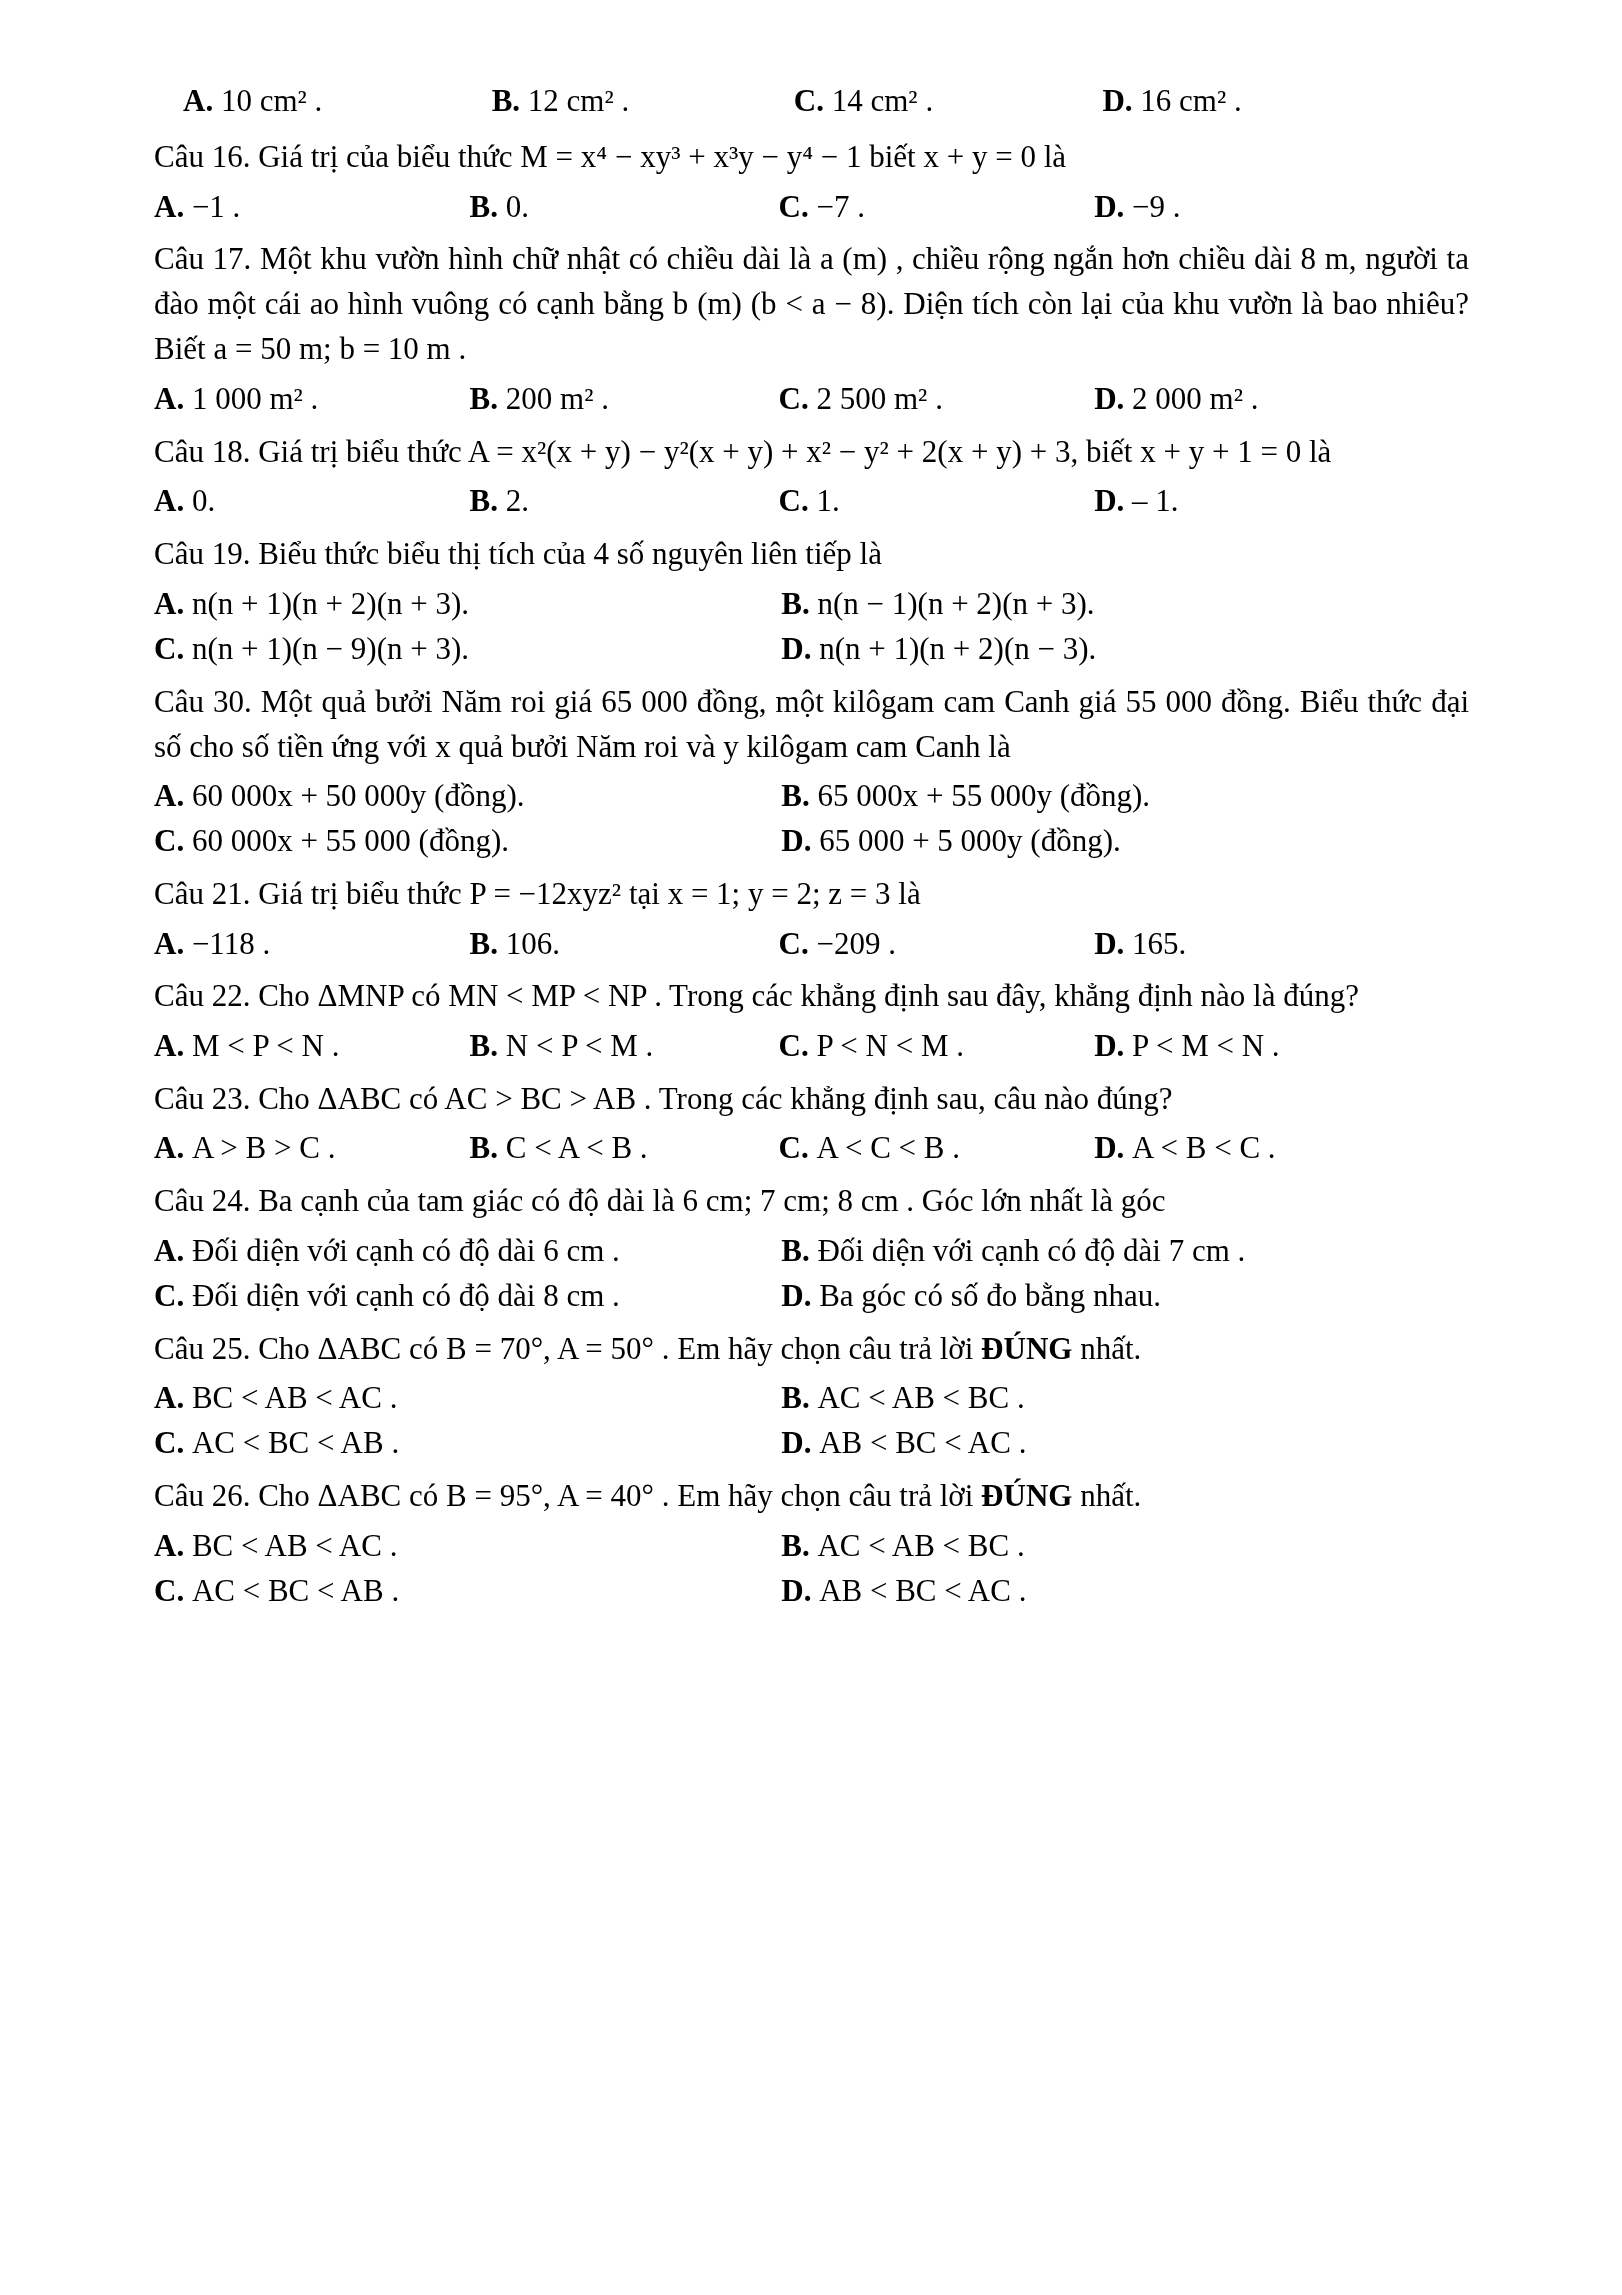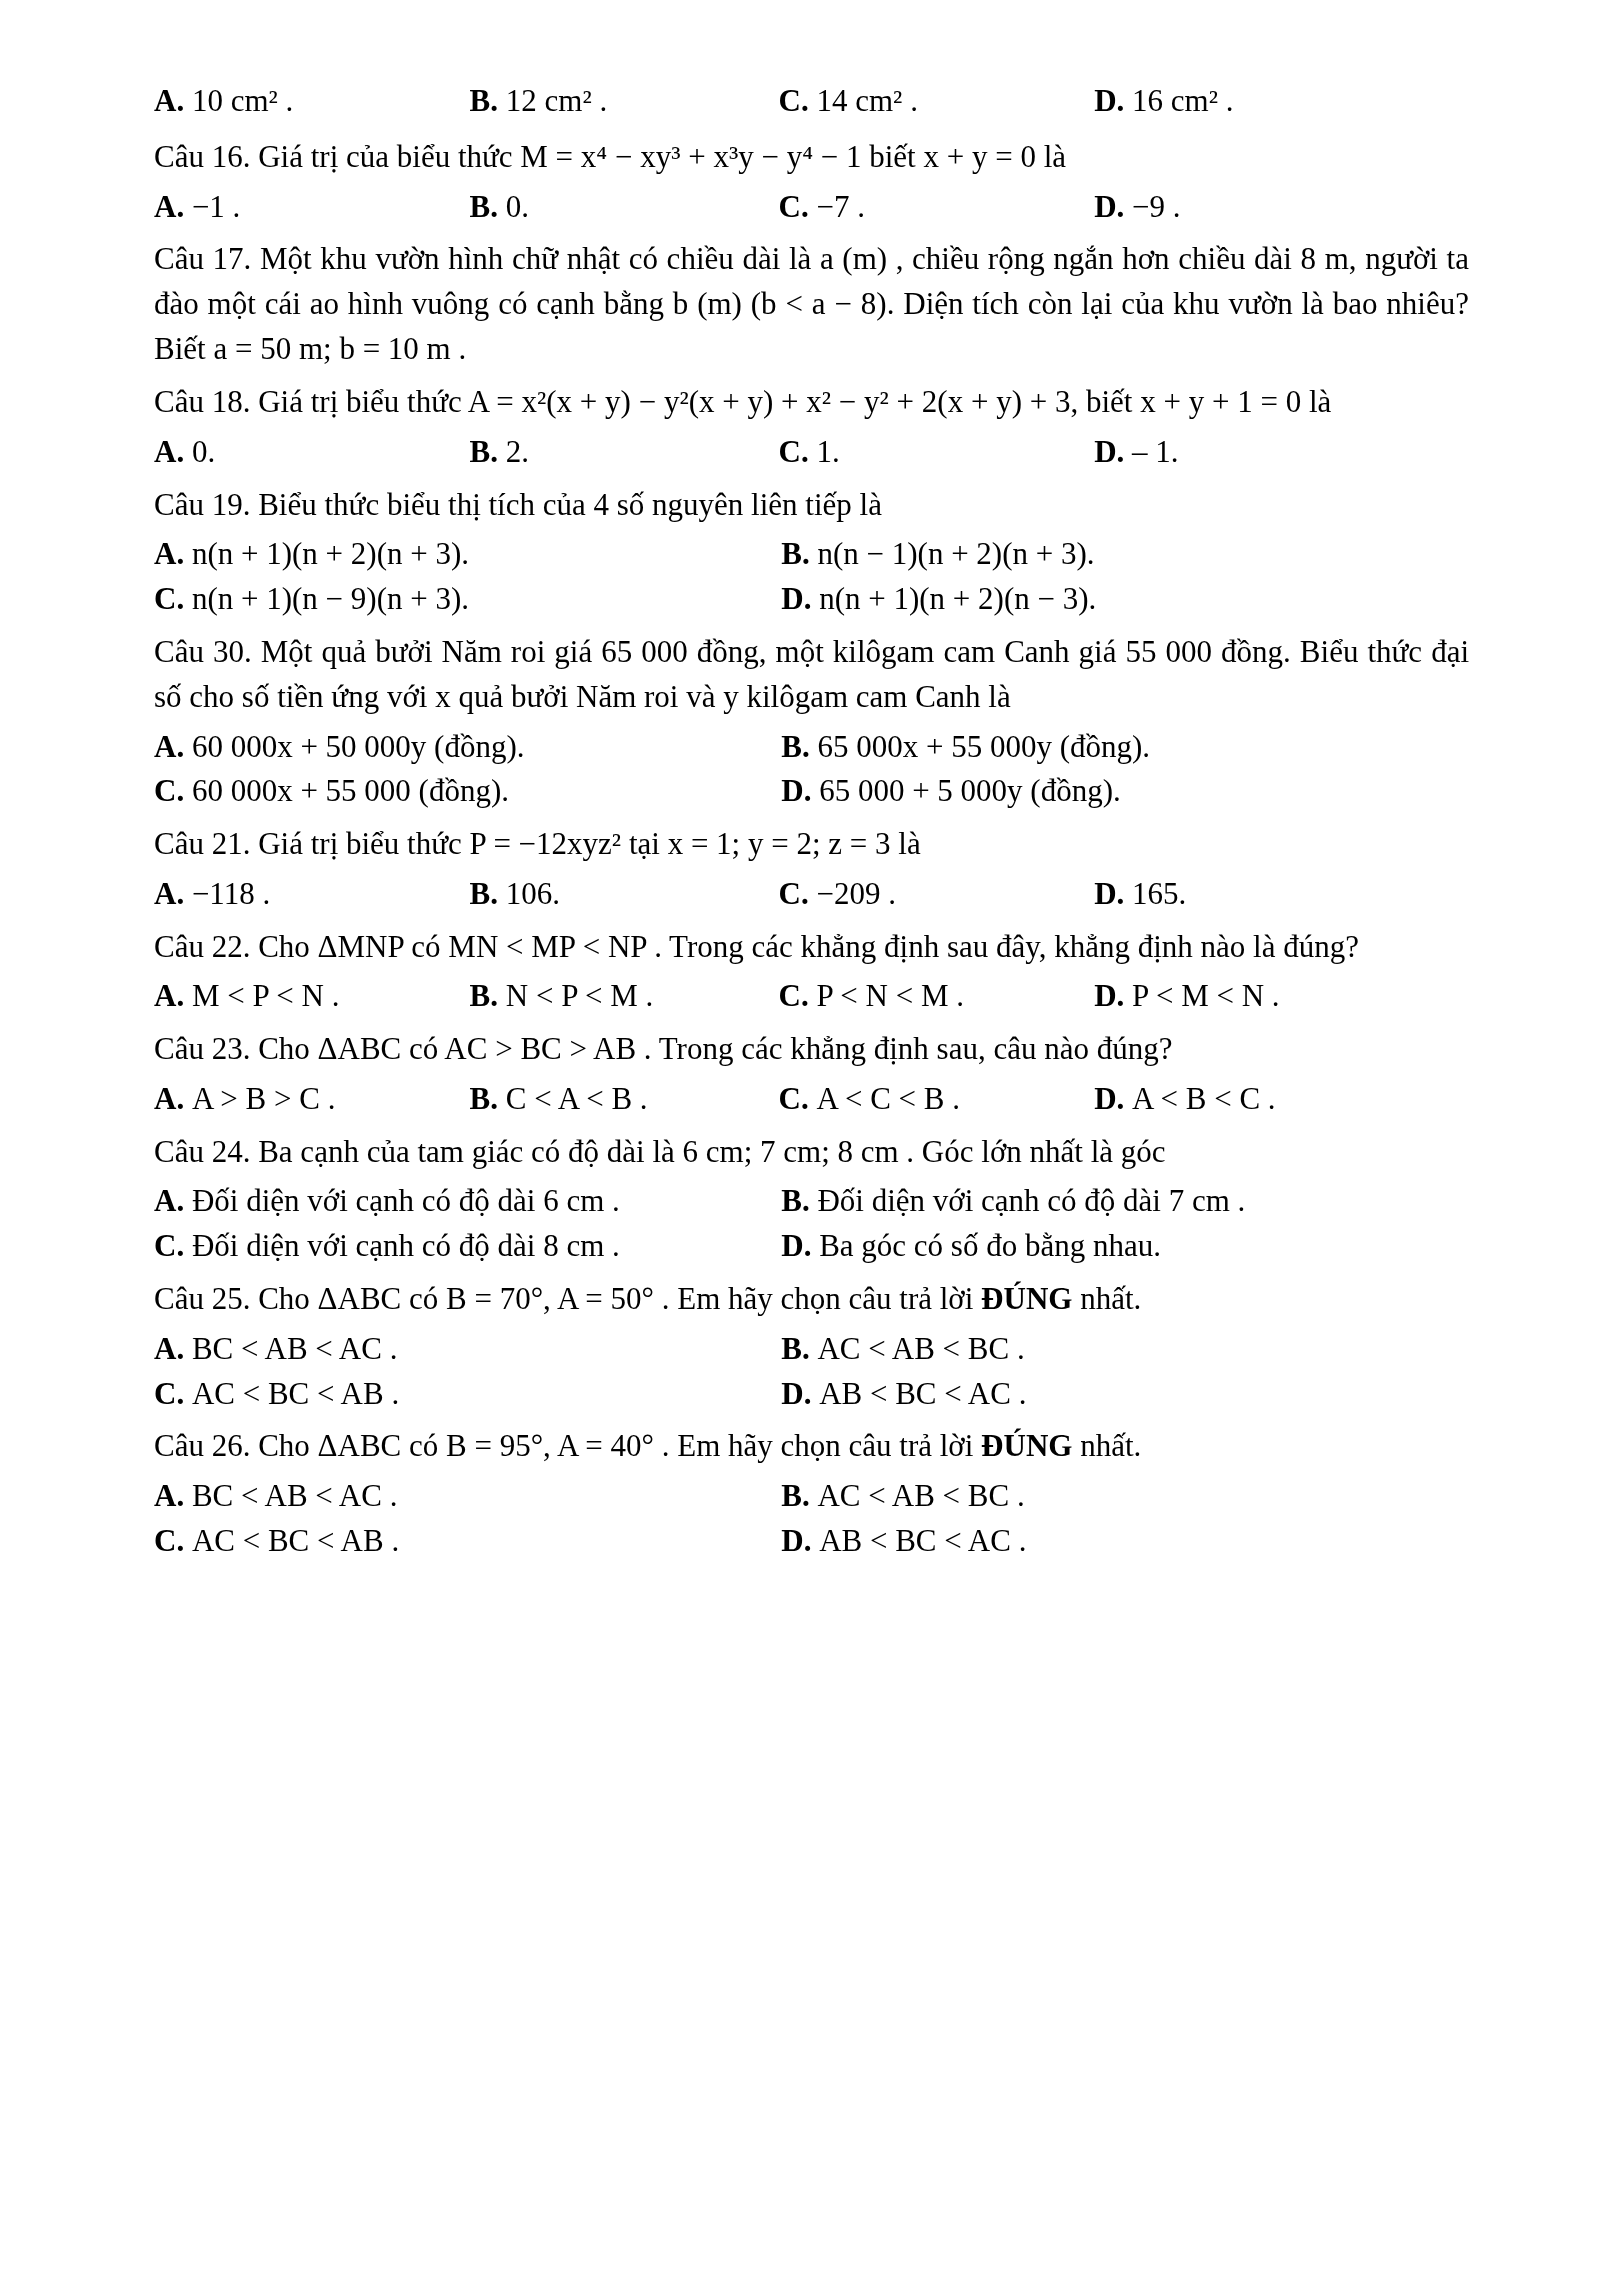--- a/index.html
+++ b/index.html
@@ -32,21 +32,21 @@
   .q-label { font-weight: normal; }
   .options {
     display: grid;
     line-height: 1.45;
     margin: 0 0 4.7px 0;
   }
   .cols4 { grid-template-columns: 24% 23.5% 24% auto; }
   .cols2 { grid-template-columns: 47.7% auto; }
   .option { white-space: normal; }
   .option-label { font-weight: bold; }
-  .leading { margin-bottom: 11px; }
+  .leading { margin-bottom: 11px; margin-left: 29px; }
 </style>
 </head>
 <body>
 
 <main class="page">
   <div id="content">
       <div class="options cols4 leading">
         <span class="option"><b class="option-label">A. </b><span class="option-text">10 cm² .</span></span>
         <span class="option"><b class="option-label">B. </b><span class="option-text">12 cm² .</span></span>
         <span class="option"><b class="option-label">C. </b><span class="option-text">14 cm² .</span></span>
@@ -56,20 +56,26 @@
         <p class="qtext"><b class="q-label">Câu 16. </b><span class="question-body">Giá trị của biểu thức M = x⁴ − xy³ + x³y − y⁴ − 1 biết x + y = 0 là</span></p>
         <div class="options cols4">
           <span class="option"><b class="option-label">A. </b><span class="option-text">−1 .</span></span>
           <span class="option"><b class="option-label">B. </b><span class="option-text">0.</span></span>
           <span class="option"><b class="option-label">C. </b><span class="option-text">−7 .</span></span>
           <span class="option"><b class="option-label">D. </b><span class="option-text">−9 .</span></span>
         </div>
       </div>
       <div class="question">
         <p class="qtext"><b class="q-label">Câu 17. </b><span class="question-body">Một khu vườn hình chữ nhật có chiều dài là a (m) , chiều rộng ngắn hơn chiều dài 8 m, người ta đào một cái ao hình vuông có cạnh bằng b (m) (b &lt; a − 8). Diện tích còn lại của khu vườn là bao nhiêu? Biết a = 50 m;  b = 10 m .</span></p>
+        <div class="options cols4">
+          <span class="option"><b class="option-label">A. </b><span class="option-text">1 000 m² .</span></span>
+          <span class="option"><b class="option-label">B. </b><span class="option-text">200 m² .</span></span>
+          <span class="option"><b class="option-label">C. </b><span class="option-text">2 500 m² .</span></span>
+          <span class="option"><b class="option-label">D. </b><span class="option-text">2 000 m² .</span></span>
+        </div>
       </div>
       <div class="question">
         <p class="qtext"><b class="q-label">Câu 18. </b><span class="question-body">Giá trị biểu thức A = x²(x + y) − y²(x + y) + x² − y² +  2(x + y) + 3, biết x + y + 1 = 0 là</span></p>
         <div class="options cols4">
           <span class="option"><b class="option-label">A. </b><span class="option-text">0.</span></span>
           <span class="option"><b class="option-label">B. </b><span class="option-text">2.</span></span>
           <span class="option"><b class="option-label">C. </b><span class="option-text">1.</span></span>
           <span class="option"><b class="option-label">D. </b><span class="option-text">– 1.</span></span>
         </div>
       </div>

